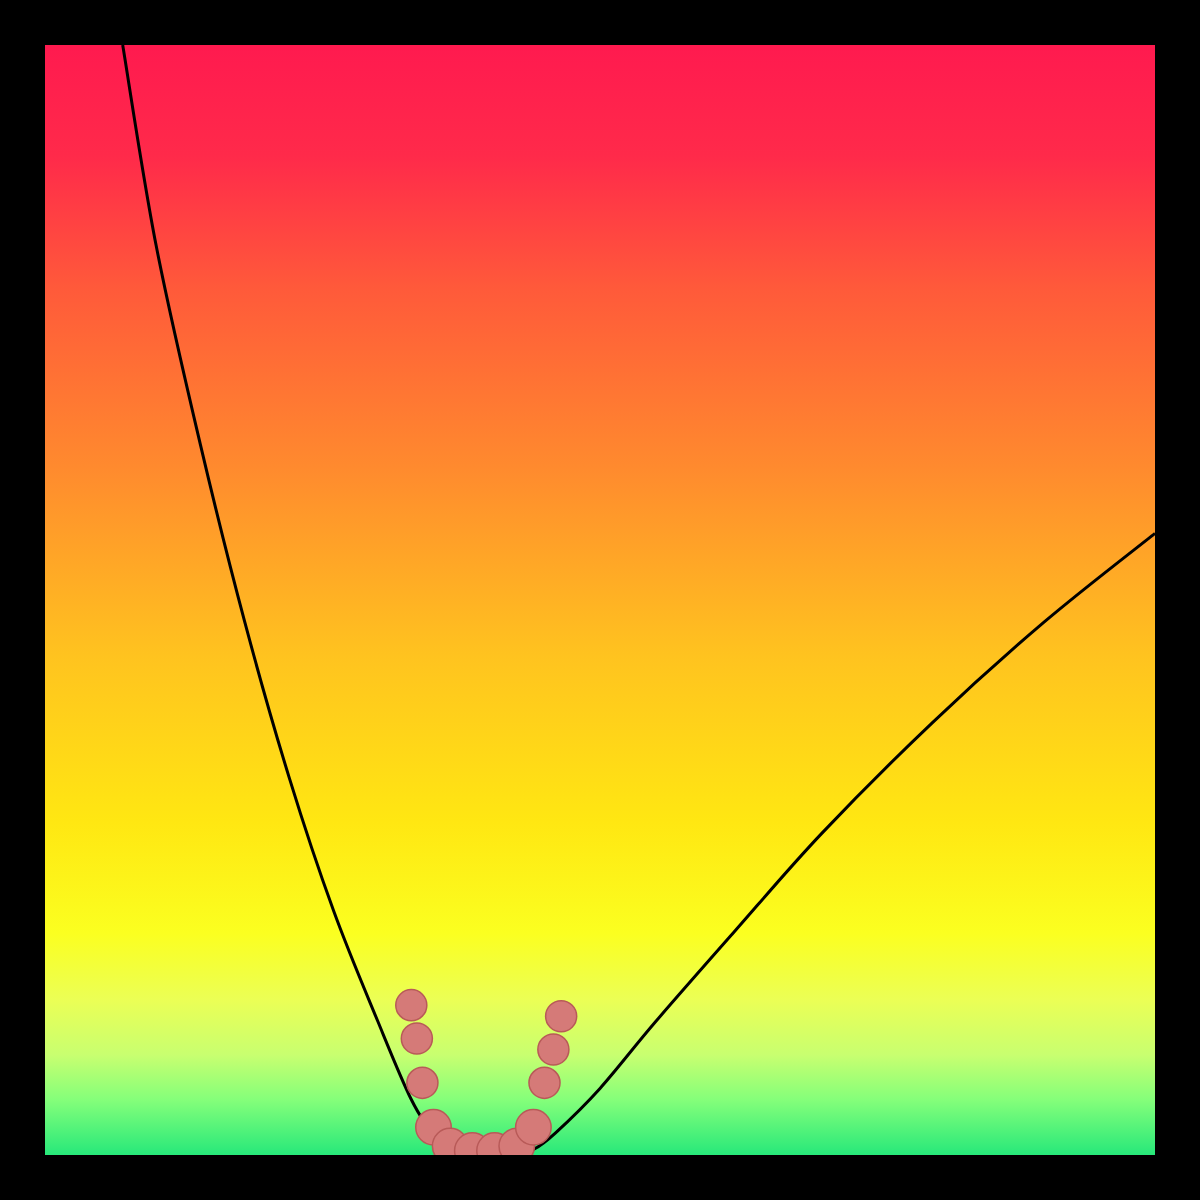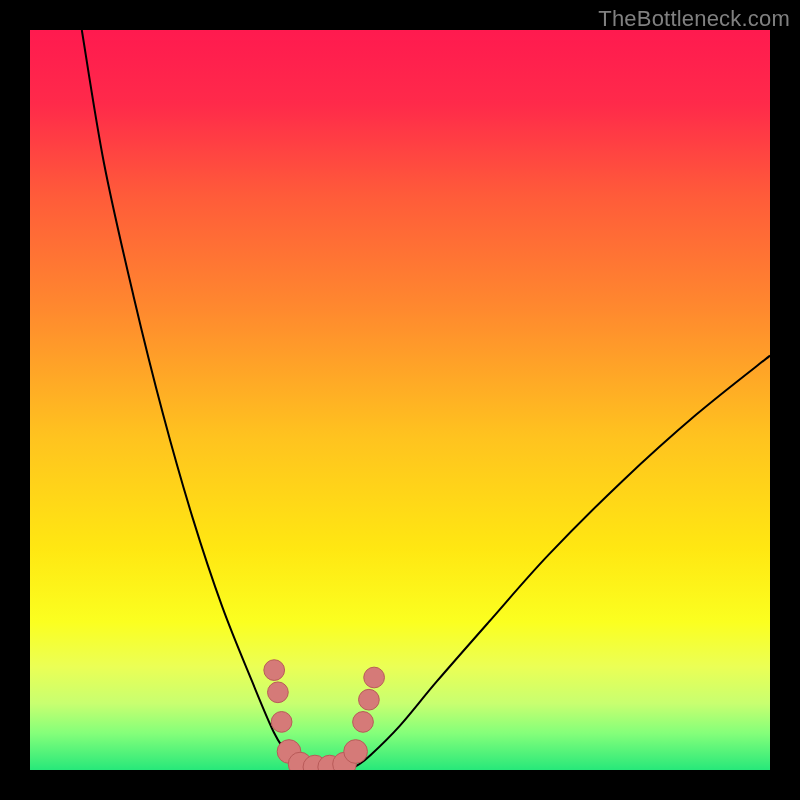--- a/index.html
+++ b/index.html
@@ -30,21 +30,20 @@
     font-family: Arial, Helvetica, sans-serif;
     font-size: 22px;
     color: #808080;
     letter-spacing: 0.2px;
   }
 </style>
 </head>
 <body>
 
 <div class="outer">
-  <div class="watermark">TheBottleneck.com</div>
   <svg class="plot" viewBox="0 0 740 740" preserveAspectRatio="none">
     <defs>
       <linearGradient id="bg-grad" x1="0" y1="0" x2="0" y2="1">
           <stop offset="0%" stop-color="#ff1a4f"></stop>
           <stop offset="10%" stop-color="#ff2a4a"></stop>
           <stop offset="22%" stop-color="#ff5a3a"></stop>
           <stop offset="38%" stop-color="#ff8a2e"></stop>
           <stop offset="55.00000000000001%" stop-color="#ffc31f"></stop>
           <stop offset="70%" stop-color="#ffe712"></stop>
           <stop offset="80%" stop-color="#fbff20"></stop>

